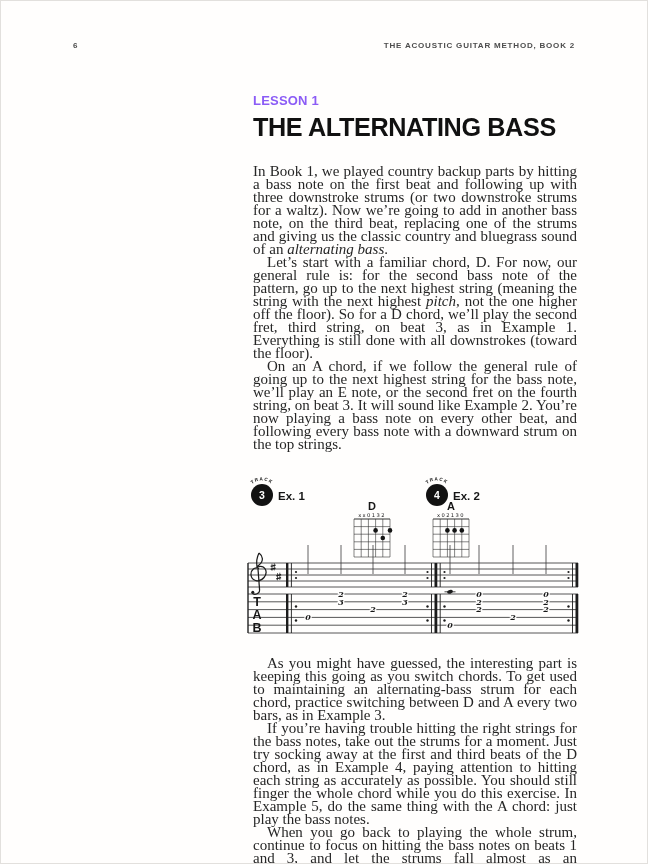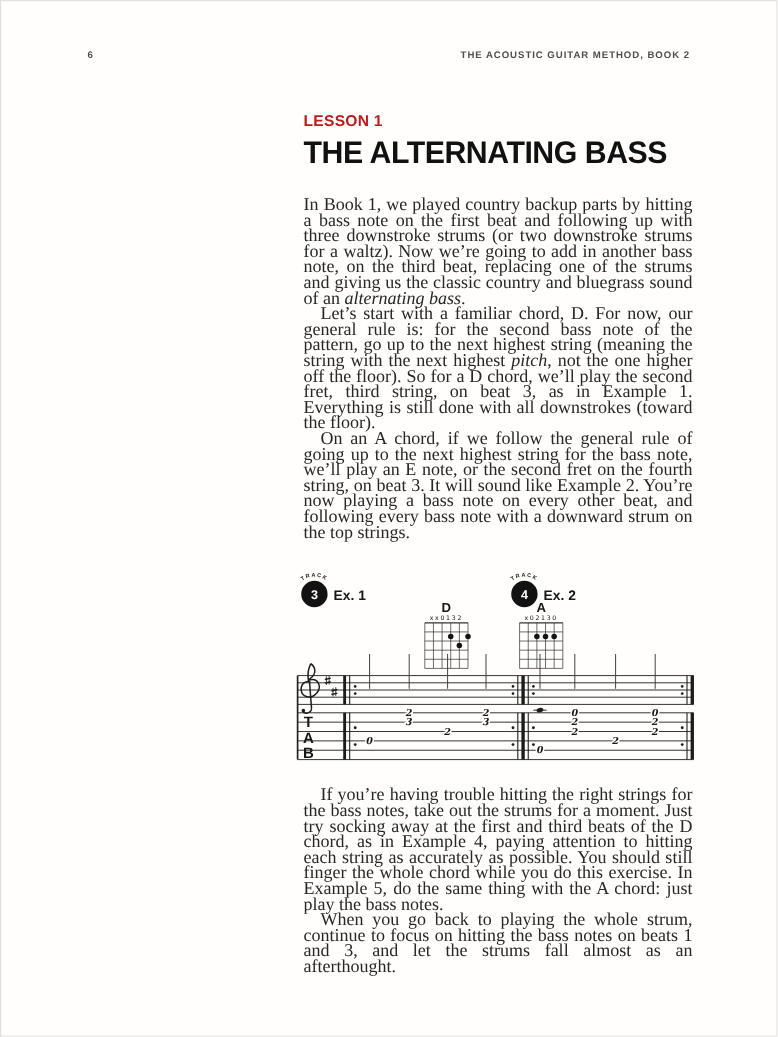--- a/index.html
+++ b/index.html
@@ -11,21 +11,21 @@
   .running-head{
     position:absolute;top:40px;left:72px;right:72px;height:12px;
     font-family:"Liberation Sans", sans-serif;font-size:8px;font-weight:700;
     letter-spacing:0.8px;color:#4d4d4d;
   }
   .page-num{position:absolute;left:0;top:0;}
   .book-title{position:absolute;right:0;top:0;}
   .column{position:absolute;left:252px;top:92px;width:324px;}
   .kicker{
     font-family:"Liberation Sans", sans-serif;font-weight:700;font-size:13px;
-    color:#b91c1c;letter-spacing:0.2px;margin:0 0 4px 0;
+    color:#8b5cf6;letter-spacing:0.2px;margin:0 0 4px 0;
   }
   .lesson-title{
     font-family:"Liberation Sans", sans-serif;font-weight:700;font-size:26px;
     color:#111111;letter-spacing:-0.4px;margin:0 0 22px 0;
     transform:scaleX(0.97);transform-origin:left;white-space:nowrap;
   }
   .body-para{
     margin:0;font-size:15px;line-height:13px;text-align:justify;color:#262626;
   }
   .body-para.indent{text-indent:14px;}
@@ -178,18 +178,19 @@
           <text x="545" y="503.7" fill="#161616" font-family="&quot;DejaVu Serif&quot;, serif" font-size="8px" font-weight="700" font-style="italic" text-anchor="middle" paint-order="stroke" stroke="#fffefd" stroke-width="2.4">0</text>
           <text x="545" y="511.5" fill="#161616" font-family="&quot;DejaVu Serif&quot;, serif" font-size="8px" font-weight="700" font-style="italic" text-anchor="middle" paint-order="stroke" stroke="#fffefd" stroke-width="2.4">2</text>
           <text x="545" y="519.3000000000001" fill="#161616" font-family="&quot;DejaVu Serif&quot;, serif" font-size="8px" font-weight="700" font-style="italic" text-anchor="middle" paint-order="stroke" stroke="#fffefd" stroke-width="2.4">2</text>
           <text x="256" y="513" fill="#161616" font-family="&quot;Liberation Sans&quot;, sans-serif" font-size="12.5px" font-weight="700" text-anchor="middle">T</text>
           <text x="256" y="526" fill="#161616" font-family="&quot;Liberation Sans&quot;, sans-serif" font-size="12.5px" font-weight="700" text-anchor="middle">A</text>
           <text x="256" y="539" fill="#161616" font-family="&quot;Liberation Sans&quot;, sans-serif" font-size="12.5px" font-weight="700" text-anchor="middle">B</text>
         </svg>
     </div>
 
     <div id="paras-bottom">
+        <p class="body-para indent"><span>As you might have guessed, the interesting part is keeping this going as you switch chords. To get used to maintaining an alternating-bass strum for each chord, practice switching between D and A every two bars, as in Example 3.</span></p>
         <p class="body-para indent"><span>If you’re having trouble hitting the right strings for the bass notes, take out the strums for a moment. Just try socking away at the first and third beats of the D chord, as in Example 4, paying attention to hitting each string as accurately as possible. You should still finger the whole chord while you do this exercise. In Example 5, do the same thing with the A chord: just play the bass notes.</span></p>
         <p class="body-para indent"><span>When you go back to playing the whole strum, continue to focus on hitting the bass notes on beats 1 and 3, and let the strums fall almost as an afterthought.</span></p>
       </div>
   </div>
 
 </div>
 
 </body></html>

